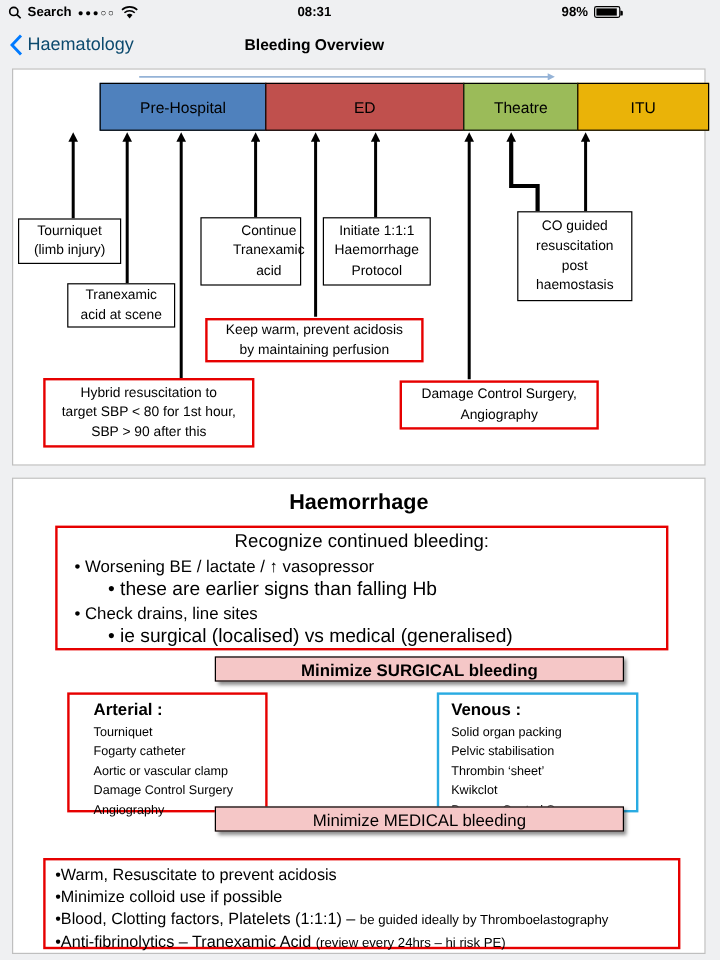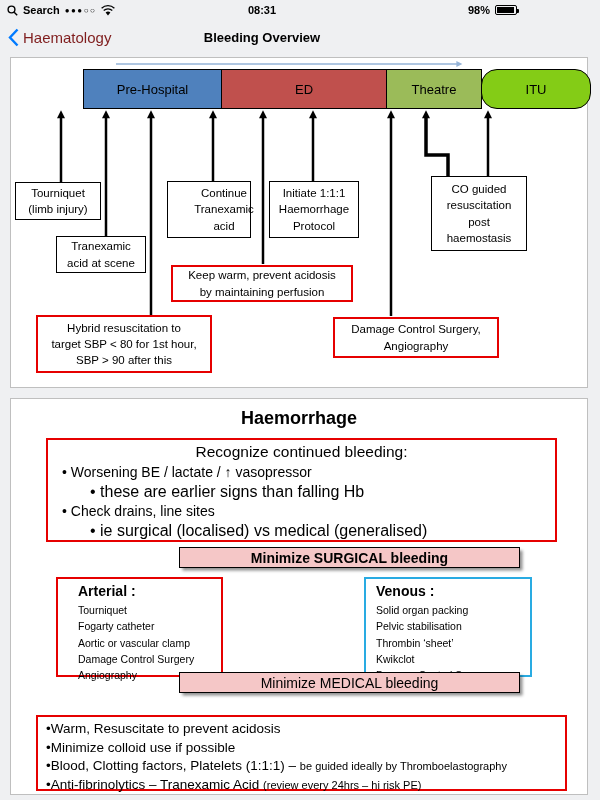--- a/index.html
+++ b/index.html
@@ -19,21 +19,21 @@
   .sb-left, .sb-right { display:flex; align-items:center; gap:5px; }
   .sb-center { position:absolute; left:0; right:0; text-align:center; pointer-events:none; }
   .signal-dots { font-size:8px; letter-spacing:1.5px; }
   .battery { position:relative; width:22px; height:10px; border:1px solid #000; border-radius:2px; padding:1px; }
   .battery::after { content:""; position:absolute; right:-3px; top:2.5px; width:2px; height:4px; background:#000; border-radius:0 1px 1px 0; }
   .battery-fill { display:block; height:100%; width:96%; background:#000; }
 
   
   .nav-bar { position:absolute; top:20px; left:0; right:0; height:34px; display:flex; align-items:center; justify-content:center; }
   .nav-title { font-size:13px; font-weight:bold; }
-  .back-button { position:absolute; left:8px; top:0; height:34px; display:flex; align-items:center; gap:4px; color:#7f1d1d; font-size:15px; cursor:pointer; }
+  .back-button { position:absolute; left:8px; top:0; height:34px; display:flex; align-items:center; gap:4px; color:#0c4a6e; font-size:15px; cursor:pointer; }
 
   
   .panel { position:absolute; left:10px; width:578px; background:#fff; border:1px solid #bfbfbf; }
   .panel1 { top:57px;  height:331px; }
   .panel2 { top:398px; height:397px; }
 
   
   .arrows { position:absolute; left:0; top:0; }
   .stage {
     position:absolute; top:11px; height:40px; border:1px solid #000;
@@ -132,21 +132,21 @@
         <line x1="302" y1="123" x2="302" y2="59"></line>
         <line x1="380" y1="258" x2="380" y2="59"></line>
         <line x1="477" y1="118" x2="477" y2="59"></line>
         <path d="M437 118 L437 97 L415 97 L415 59" stroke-width="3.5"></path>
       </g>
     </svg>
 
     <div class="stage" style="left: 27px; width: 139px; background-color: rgb(79, 129, 189);">Pre-Hospital</div>
     <div class="stage" style="left: 165px; width: 166px; background-color: rgb(192, 80, 77);">ED</div>
     <div class="stage" style="left: 330px; width: 96px; background-color: rgb(155, 187, 89);">Theatre</div>
-    <div class="stage" style="left: 425px; width: 110px; background-color: #84cc16; border-radius: 16px;">ITU</div>
+    <div class="stage" style="left: 425px; width: 110px; background-color: #eab308;">ITU</div>
 
     <div class="note" style="left:4px;top:124px;width:86px;height:38px;">Tourniquet
 (limb injury)</div>
     <div class="note" style="left:45px;top:178px;width:90px;height:37px;">Tranexamic
 acid at scene</div>
     <div class="note" style="left:156px;top:123px;width:84px;height:57px;padding-left:32px;">Continue
 Tranexamic
 acid</div>
     <div class="note" style="left:258px;top:123px;width:90px;height:57px;">Initiate 1:1:1
 Haemorrhage

